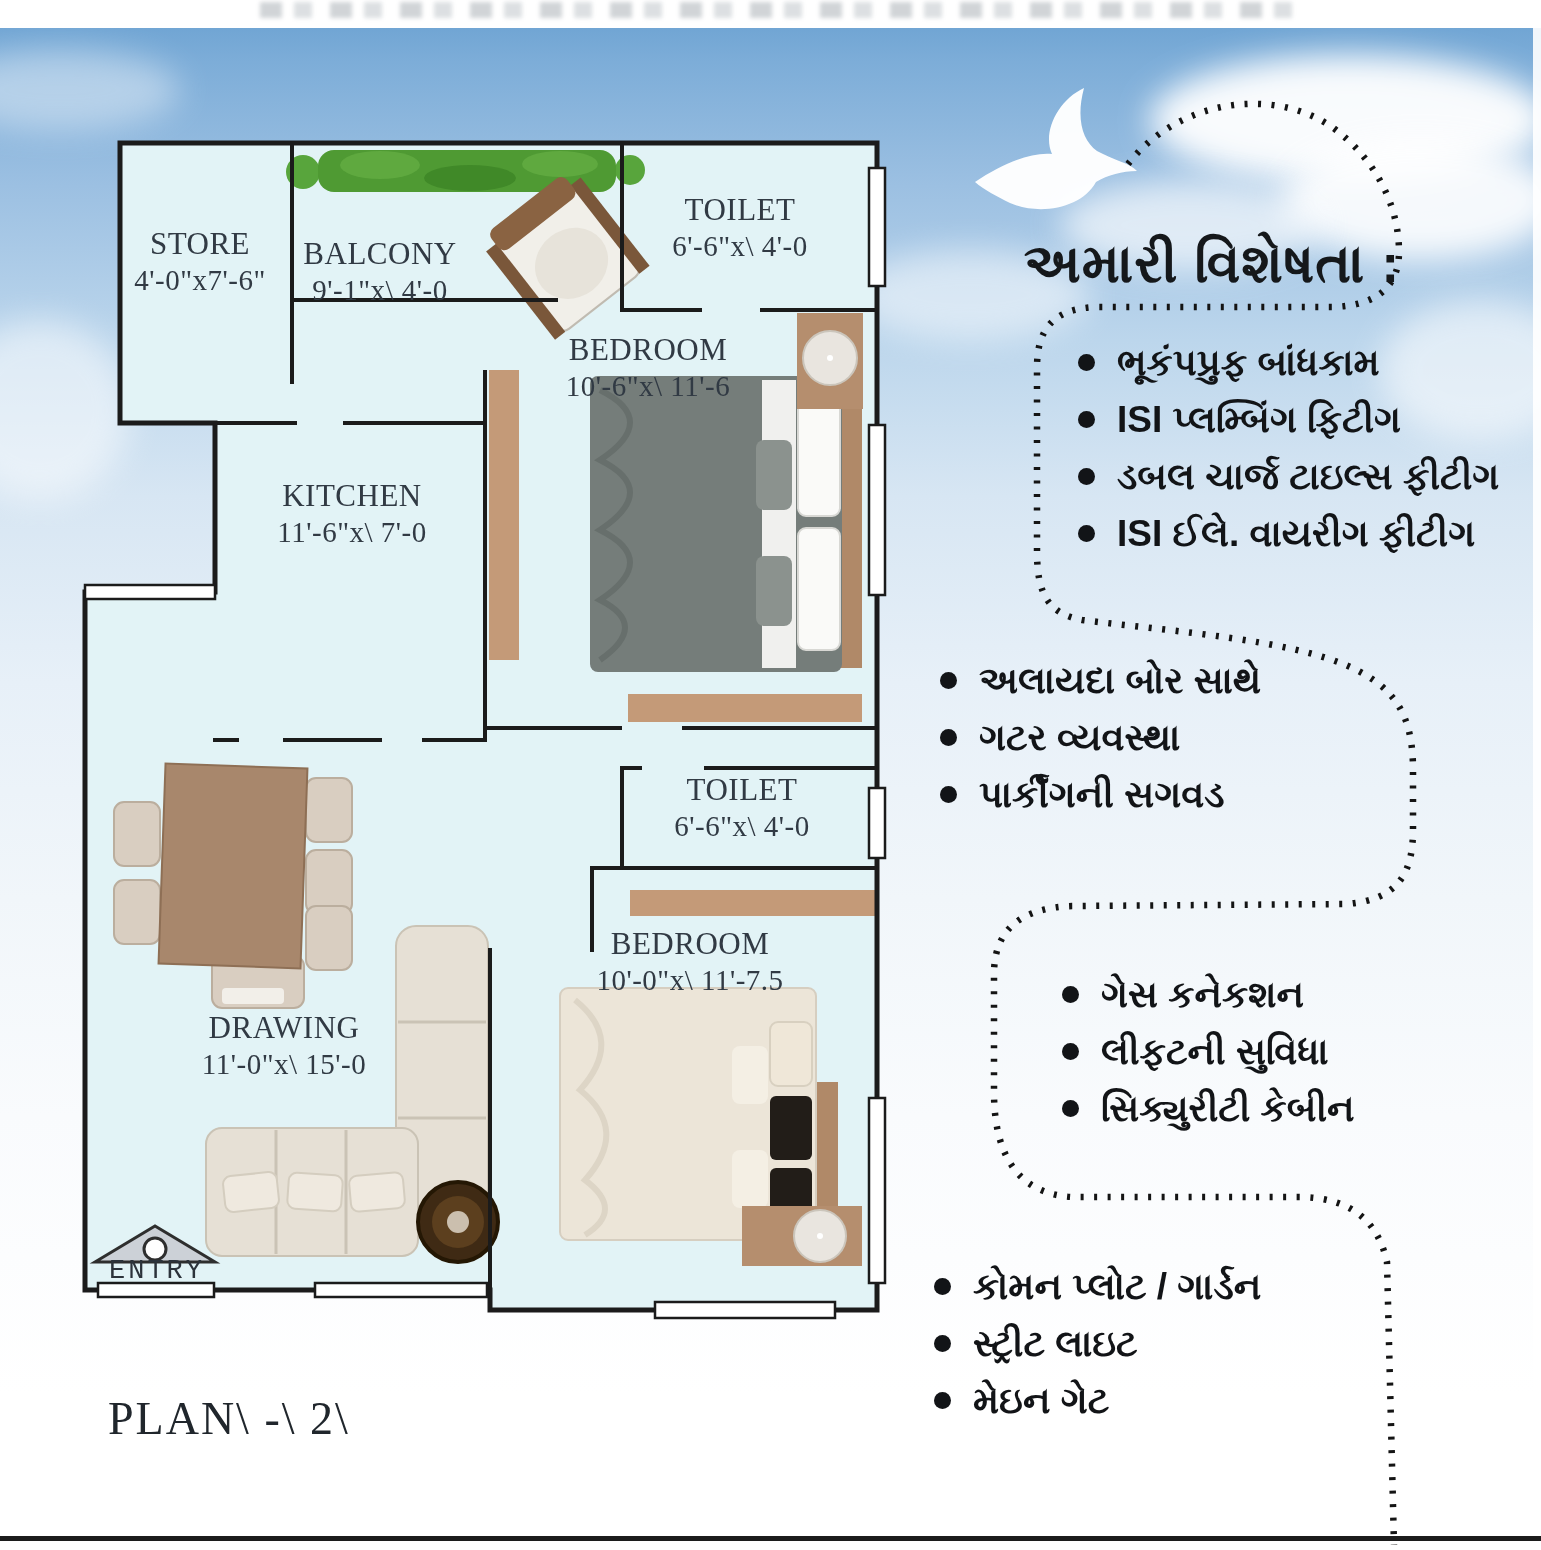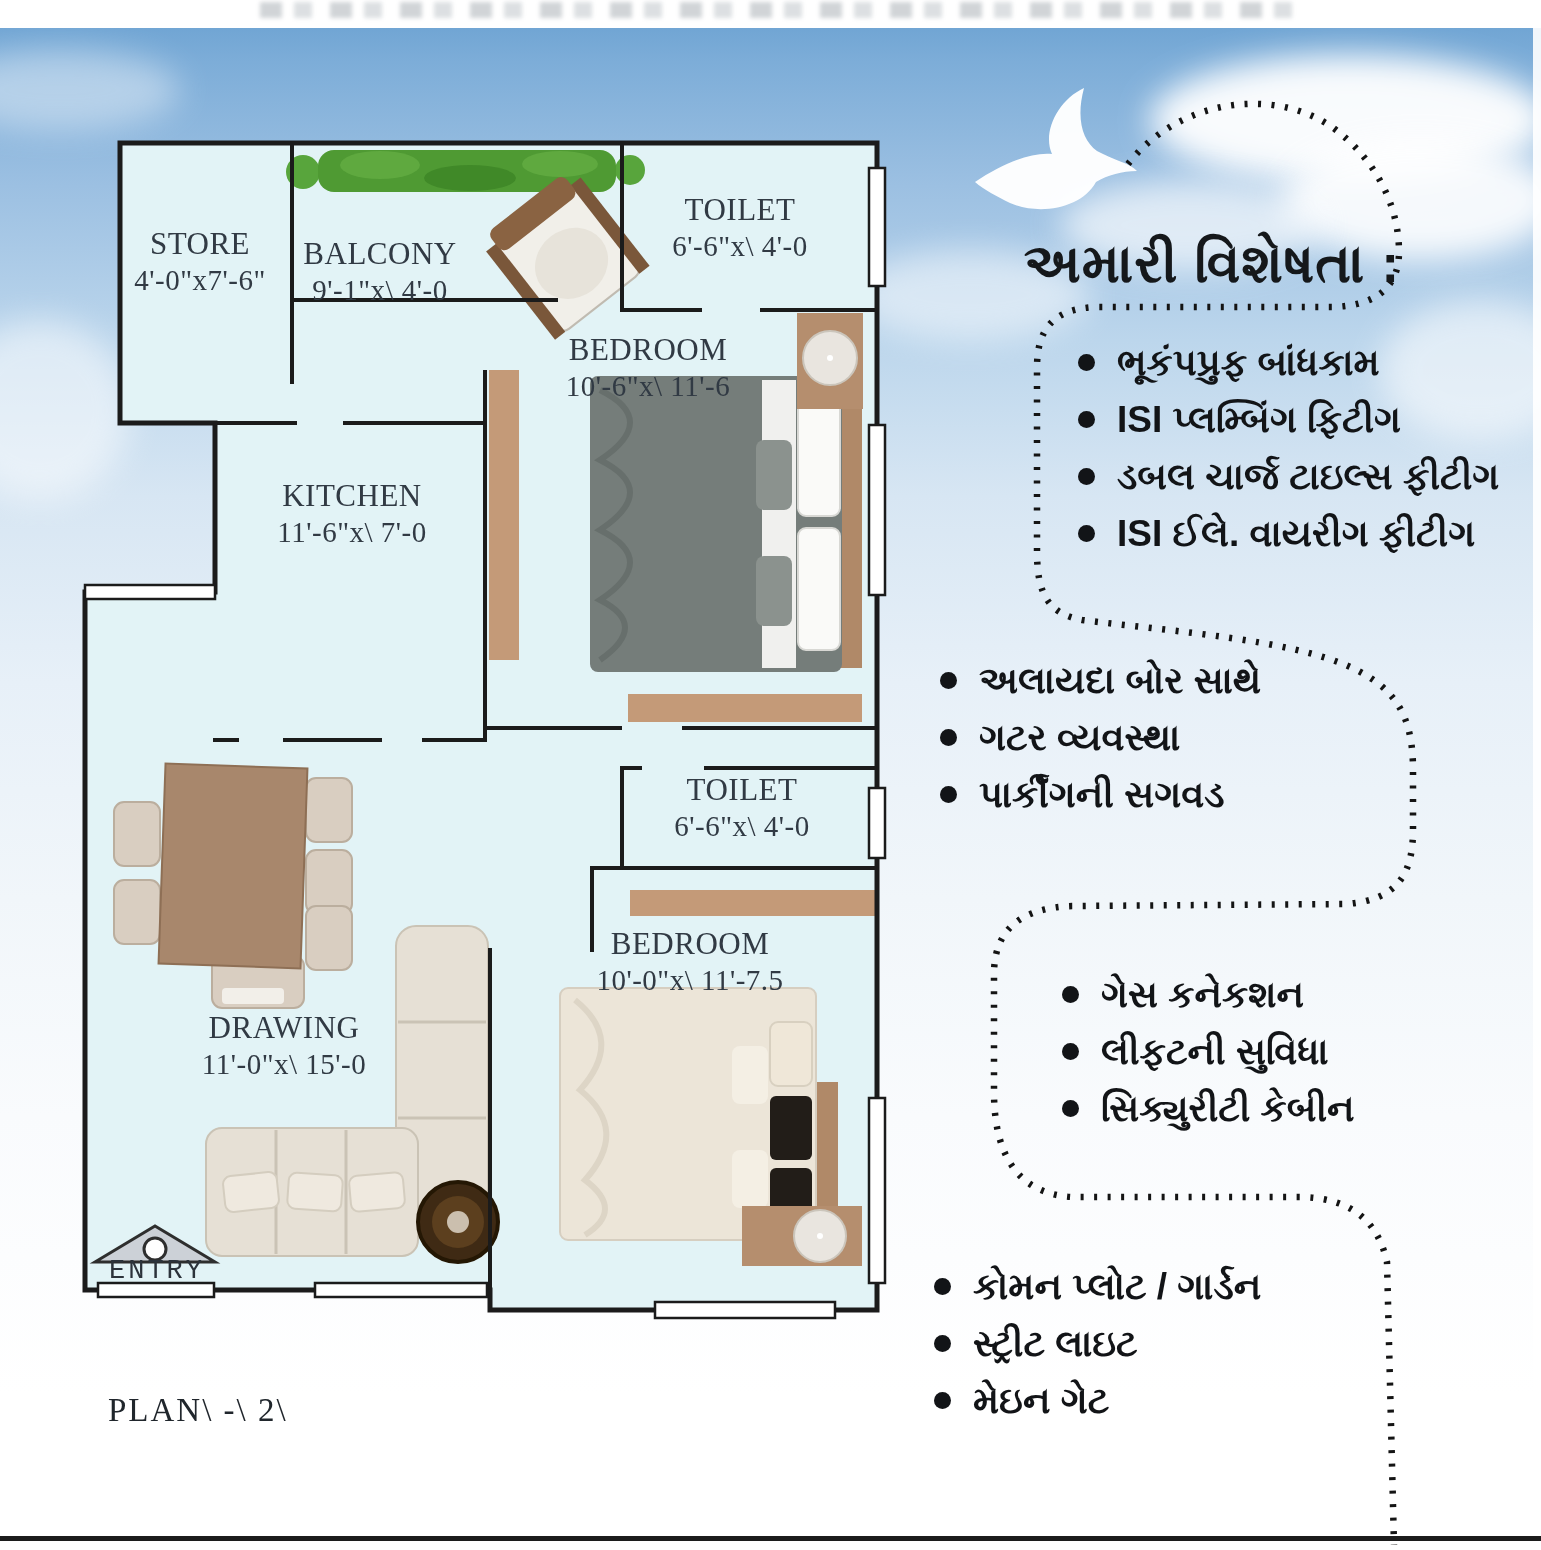--- a/index.html
+++ b/index.html
@@ -16,21 +16,21 @@
   .bottomband{position:absolute;left:0;top:1462px;width:1541px;height:88px;background:#fff;}
   .bottomline{position:absolute;left:0;top:1536px;width:1541px;height:5px;background:#1c1c1c;}
   svg{position:absolute;left:0;top:0;}
   .room-label{position:absolute;transform:translateX(-50%);text-align:center;
     font-family:"Liberation Serif",serif;color:#313a44;letter-spacing:.5px;white-space:nowrap;}
   .room-name{font-size:31px;line-height:36px;}
   .room-dims{font-size:29px;line-height:36px;}
   .entry-label{position:absolute;transform:translateX(-50%);font-family:Liberation Mono, monospace;
     color:#2c333b;font-size:27px;letter-spacing:3px;white-space:nowrap;}
   .plan-title{position:absolute;font-family:"Liberation Serif",serif;color:#20262c;
-    font-size:33px;letter-spacing:2px;white-space:nowrap;}
+    font-size:46px;letter-spacing:2px;white-space:nowrap;}
   .gj-heading{position:absolute;transform:translateX(-50%);font-weight:bold;color:#15181b;
     font-size:54px;letter-spacing:1px;white-space:nowrap;}
   ul.feat{position:absolute;list-style:none;margin:0;padding:0;}
   ul.feat li{display:flex;align-items:center;gap:22px;height:57px;font-weight:bold;
     color:#121417;font-size:37px;white-space:nowrap;}
   .dot{display:inline-block;width:17px;height:17px;border-radius:50%;background:#121417;flex:0 0 17px;}
   .nodot{width:17px;height:17px;flex:0 0 17px;visibility:hidden;}
 </style>
 </head>
 <body>

